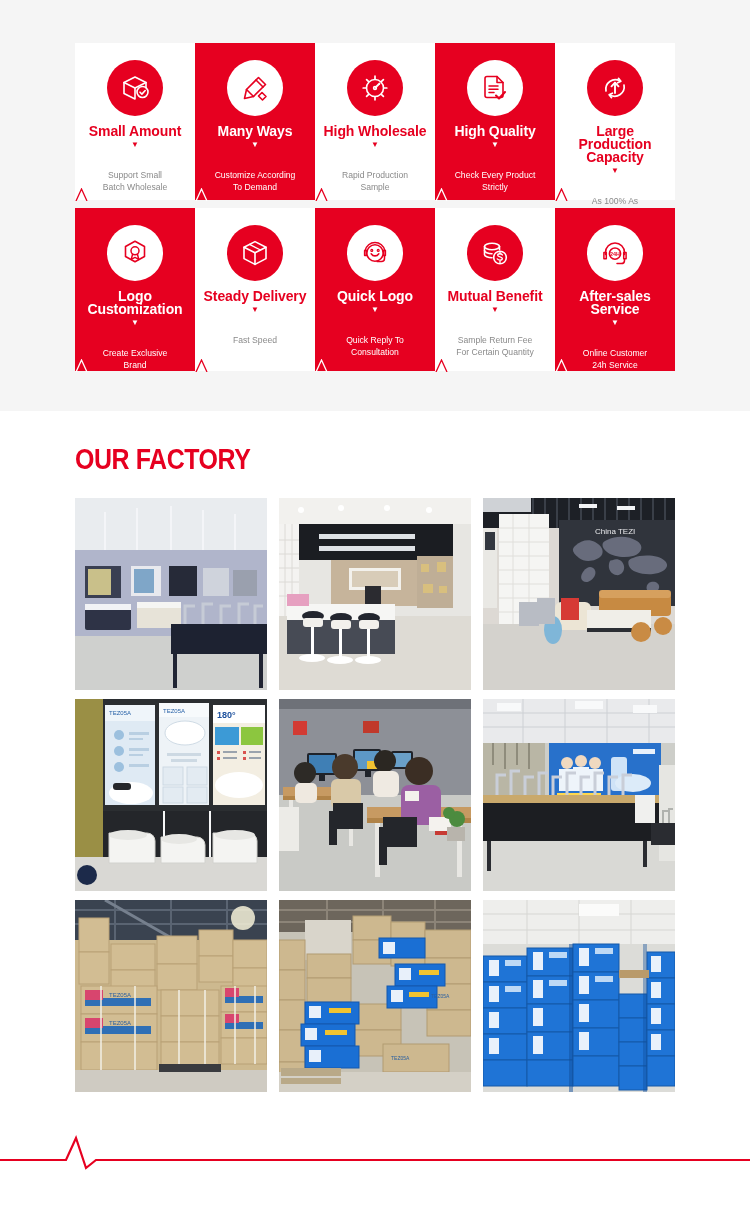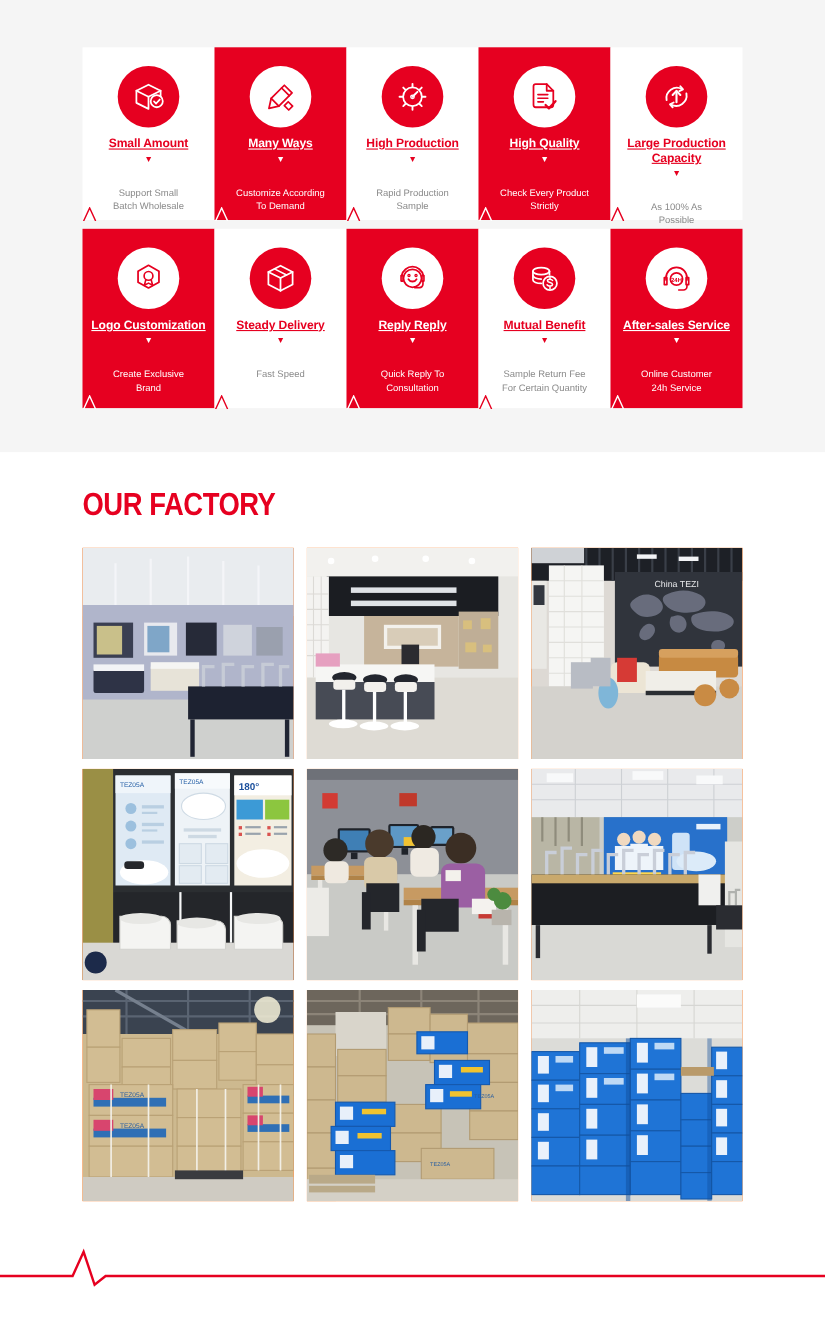--- a/index.html
+++ b/index.html
@@ -54,26 +54,25 @@
     margin: 0 auto 9px auto;
     display: flex; align-items: center; justify-content: center;
   }
   .card.white .icon-circle { background: #e60020; }
   .card.red   .icon-circle { background: #ffffff; }
   .icon-circle svg { width: 30px; height: 30px; display: block; }
   .card.white .icon-circle svg { stroke: #ffffff; fill: none; }
   .card.red   .icon-circle svg { stroke: #e60020; fill: none; }
 
   .card-title {
-    font-size: 11px;
+    font-size: 14px;
     font-weight: 700;
     line-height: 13px;
     padding: 0 6px;
     letter-spacing: -0.1px;
-    text-decoration: underline;
   }
   .card.white .card-title { color: #e60020; }
   .card.red   .card-title { color: #ffffff; }
 
   .arrow-sep {
     font-size: 8px;
     line-height: 10px;
     margin: 2px 0 3px 0;
   }
   .card.white .arrow-sep { color: #e60020; }
@@ -167,21 +166,21 @@
           </div>
           <div class="card white">
             <div class="icon-circle">
               <svg viewBox="0 0 30 30" stroke-linecap="round" style="color:#ffffff">
                 <circle cx="15" cy="15" r="8.5" stroke-width="1.6"></circle>
                 <path d="M15 15l4.5-4.5" stroke-width="1.8" stroke-linecap="round"></path>
                 <circle cx="15" cy="15" r="1.6" stroke-width="1.2"></circle>
                 <path d="M15 3.2v3M15 23.8v3M3.2 15h3M23.8 15h3M6.6 6.6l2.1 2.1M21.3 21.3l2.1 2.1M23.4 6.6l-2.1 2.1M8.7 21.3l-2.1 2.1" stroke-width="1.7" stroke-linecap="round"></path>
               </svg>
             </div>
-            <div class="card-title">High Production</div>
+            <div class="card-title">High Wholesale</div>
             <div class="arrow-sep">▼</div>
             <div class="card-desc">Rapid Production<br>Sample</div>
             <div class="caret">
               <svg width="13" height="13" viewBox="0 0 13 13">
                 <path d="M1 13 L6.5 1 L12 13" fill="none" stroke="#e60020" stroke-width="1.3"></path>
               </svg>
             </div>
           </div>
           <div class="card red">
             <div class="icon-circle">
@@ -263,21 +262,21 @@
               <svg viewBox="0 0 30 30" stroke-linecap="round" style="color:#e60020">
                 <circle cx="15" cy="15" r="8.2" stroke-width="1.6"></circle>
                 <path d="M11.3 15.8a4.3 4.3 0 0 0 7.4 0" stroke-width="1.6" stroke-linecap="round"></path>
                 <circle cx="11.8" cy="12.4" r="1" stroke-width="1.1"></circle>
                 <circle cx="18.2" cy="12.4" r="1" stroke-width="1.1"></circle>
                 <path d="M5.2 12.5a10 10 0 0 1 19.6 0" stroke-width="1.6" stroke-linecap="round"></path>
                 <path d="M4.6 12.5h1.8v5H4.6zM23.6 12.5h1.8v5h-1.8z" stroke-width="1.5" stroke-linejoin="round"></path>
                 <path d="M24.5 17.5v3a3 3 0 0 1-3 3H17" stroke-width="1.5" stroke-linecap="round"></path>
               </svg>
             </div>
-            <div class="card-title">Reply Reply</div>
+            <div class="card-title">Quick Logo</div>
             <div class="arrow-sep">▼</div>
             <div class="card-desc">Quick Reply To<br>Consultation</div>
             <div class="caret">
               <svg width="13" height="13" viewBox="0 0 13 13">
                 <path d="M1 13 L6.5 1 L12 13" fill="none" stroke="#ffffff" stroke-width="1.3"></path>
               </svg>
             </div>
           </div>
           <div class="card white row2-card">
             <div class="icon-circle">

